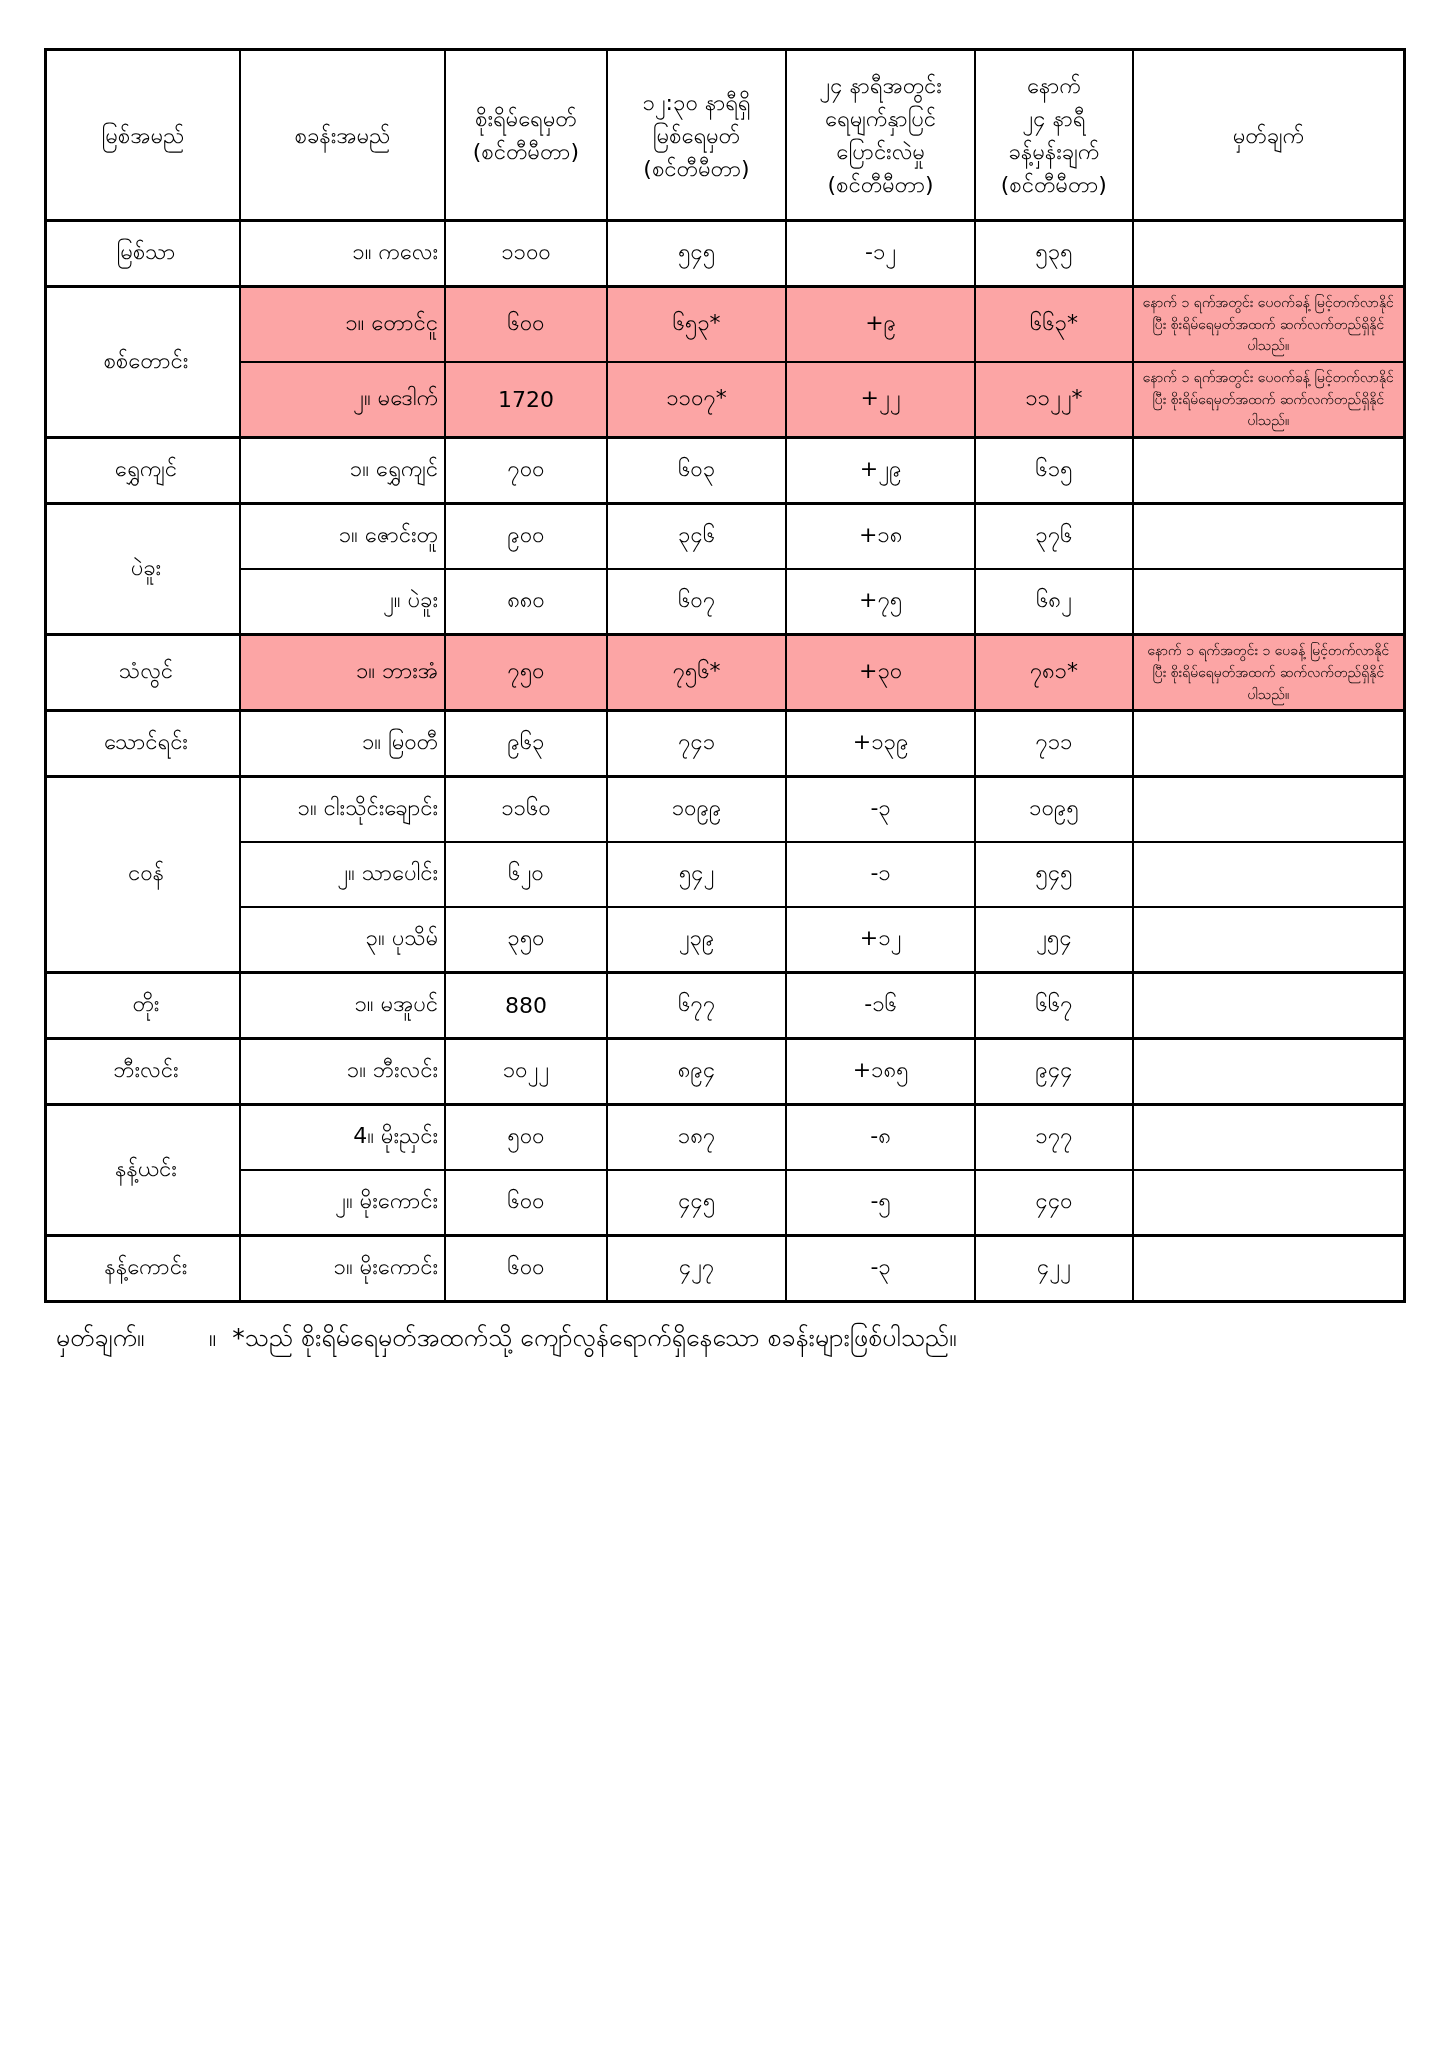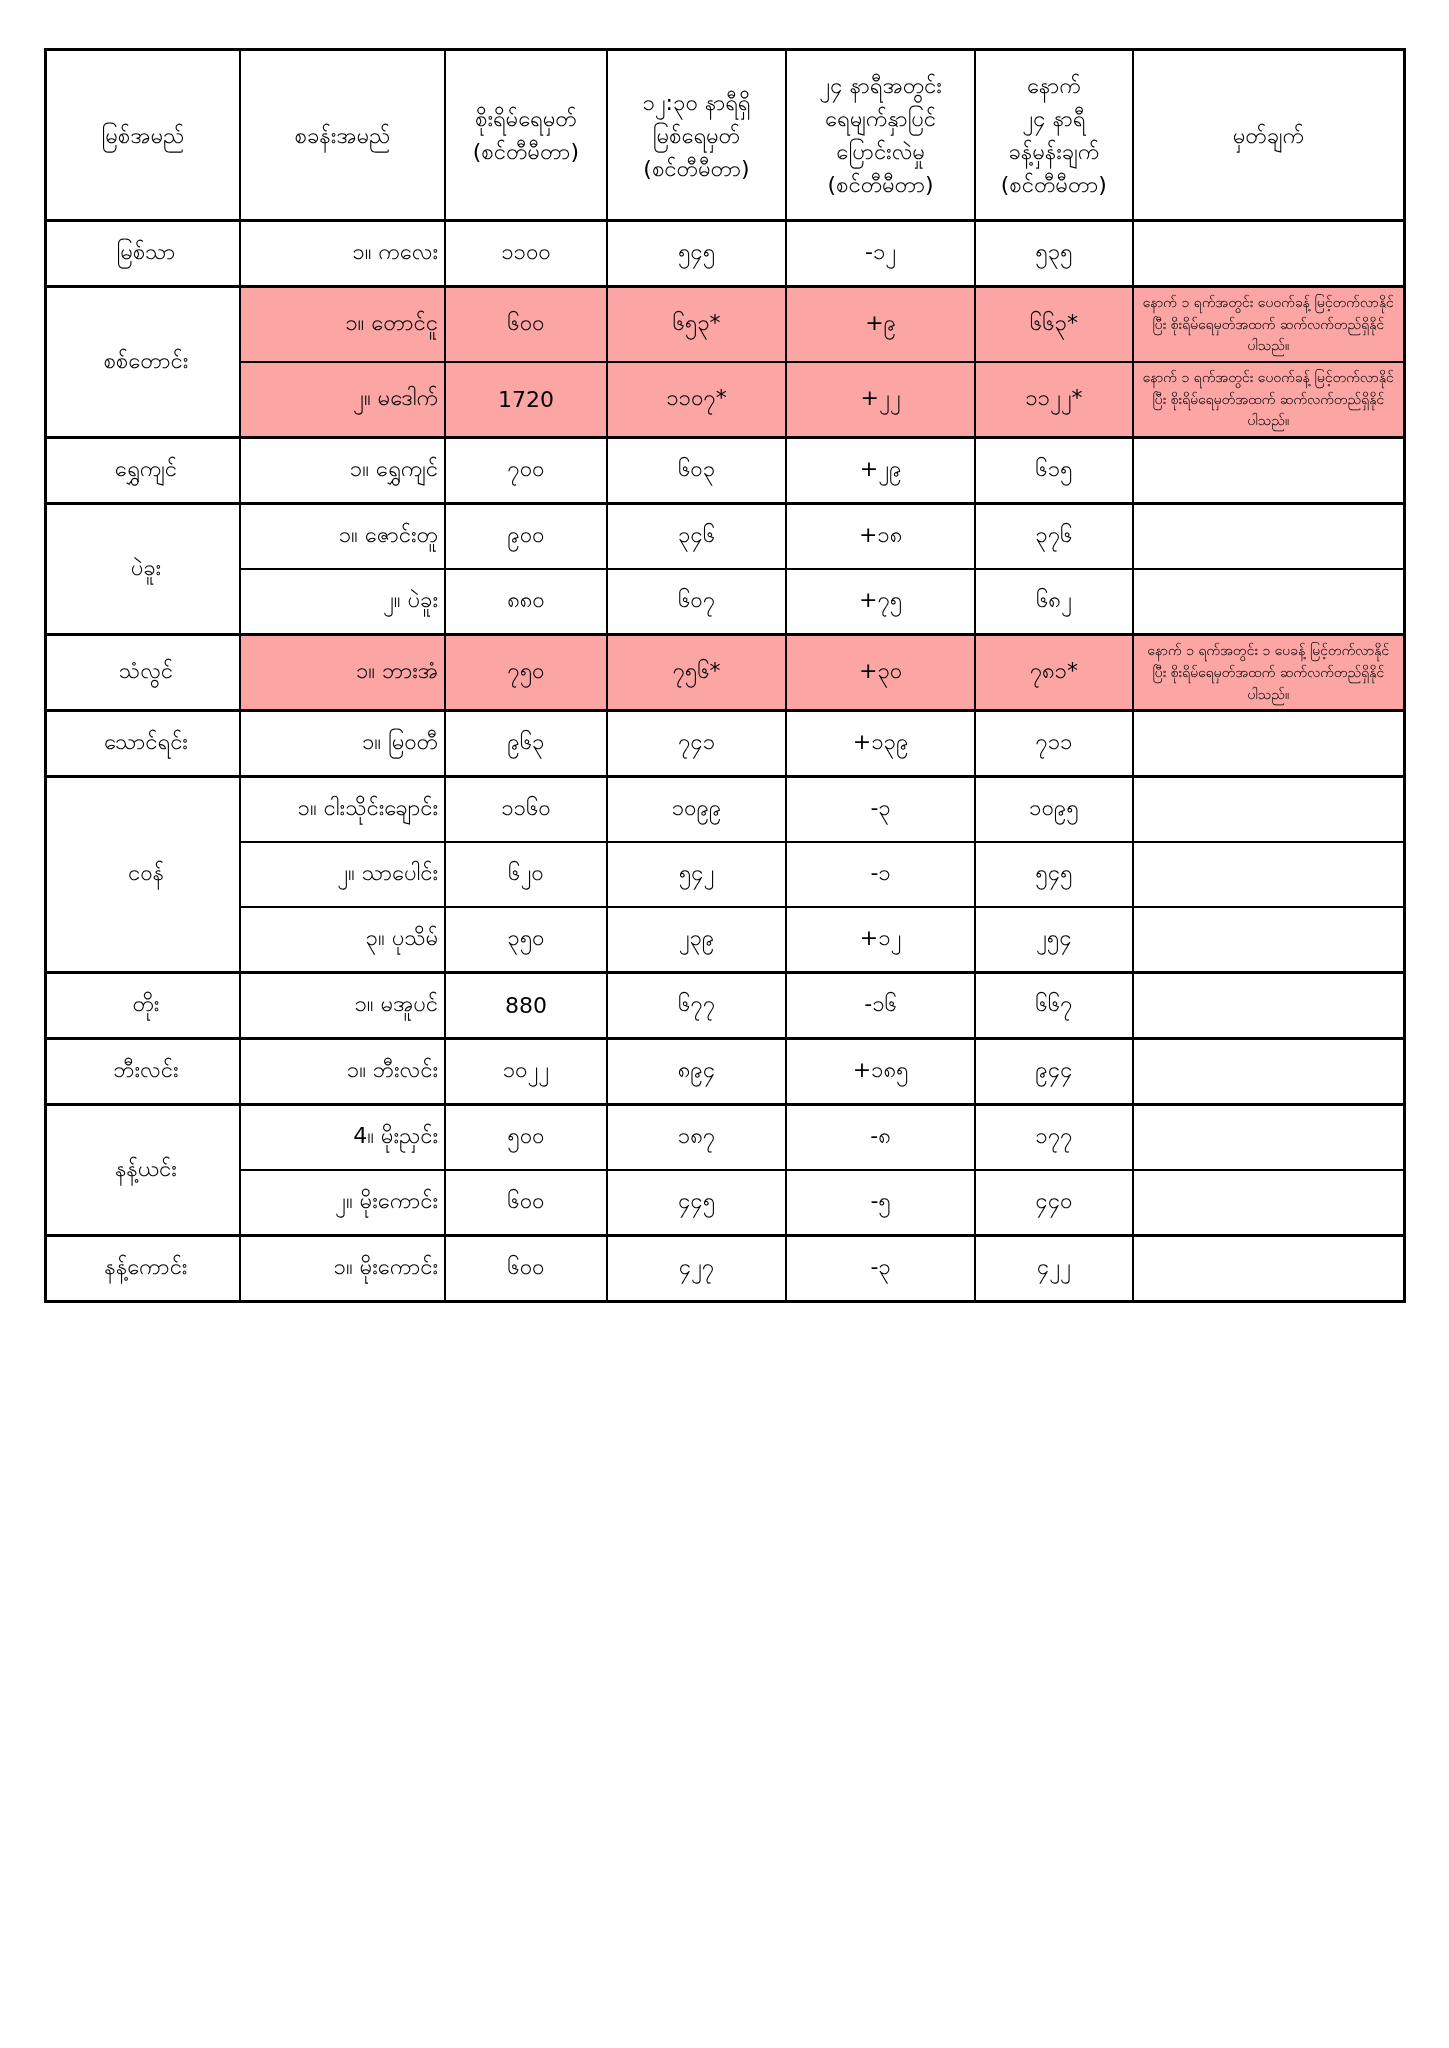--- a/index.html
+++ b/index.html
@@ -238,14 +238,19 @@
           <td class="station">၁။ မိုးကောင်း</td>
           <td class="num">၆၀၀</td>
           <td class="num">၄၂၇</td>
           <td class="num">-၃</td>
           <td class="num">၄၂၂</td>
           <td class="remark"></td>
         </tr>
       </tbody>
   </table>
 
+  <div class="note">
+    <span class="lbl">မှတ်ချက်။</span>
+    <span class="sep">။</span>
+    <span class="txt">*သည် စိုးရိမ်ရေမှတ်အထက်သို့ ကျော်လွန်ရောက်ရှိနေသော စခန်းများဖြစ်ပါသည်။</span>
+  </div>
 
 </div>
 
 </body></html>

